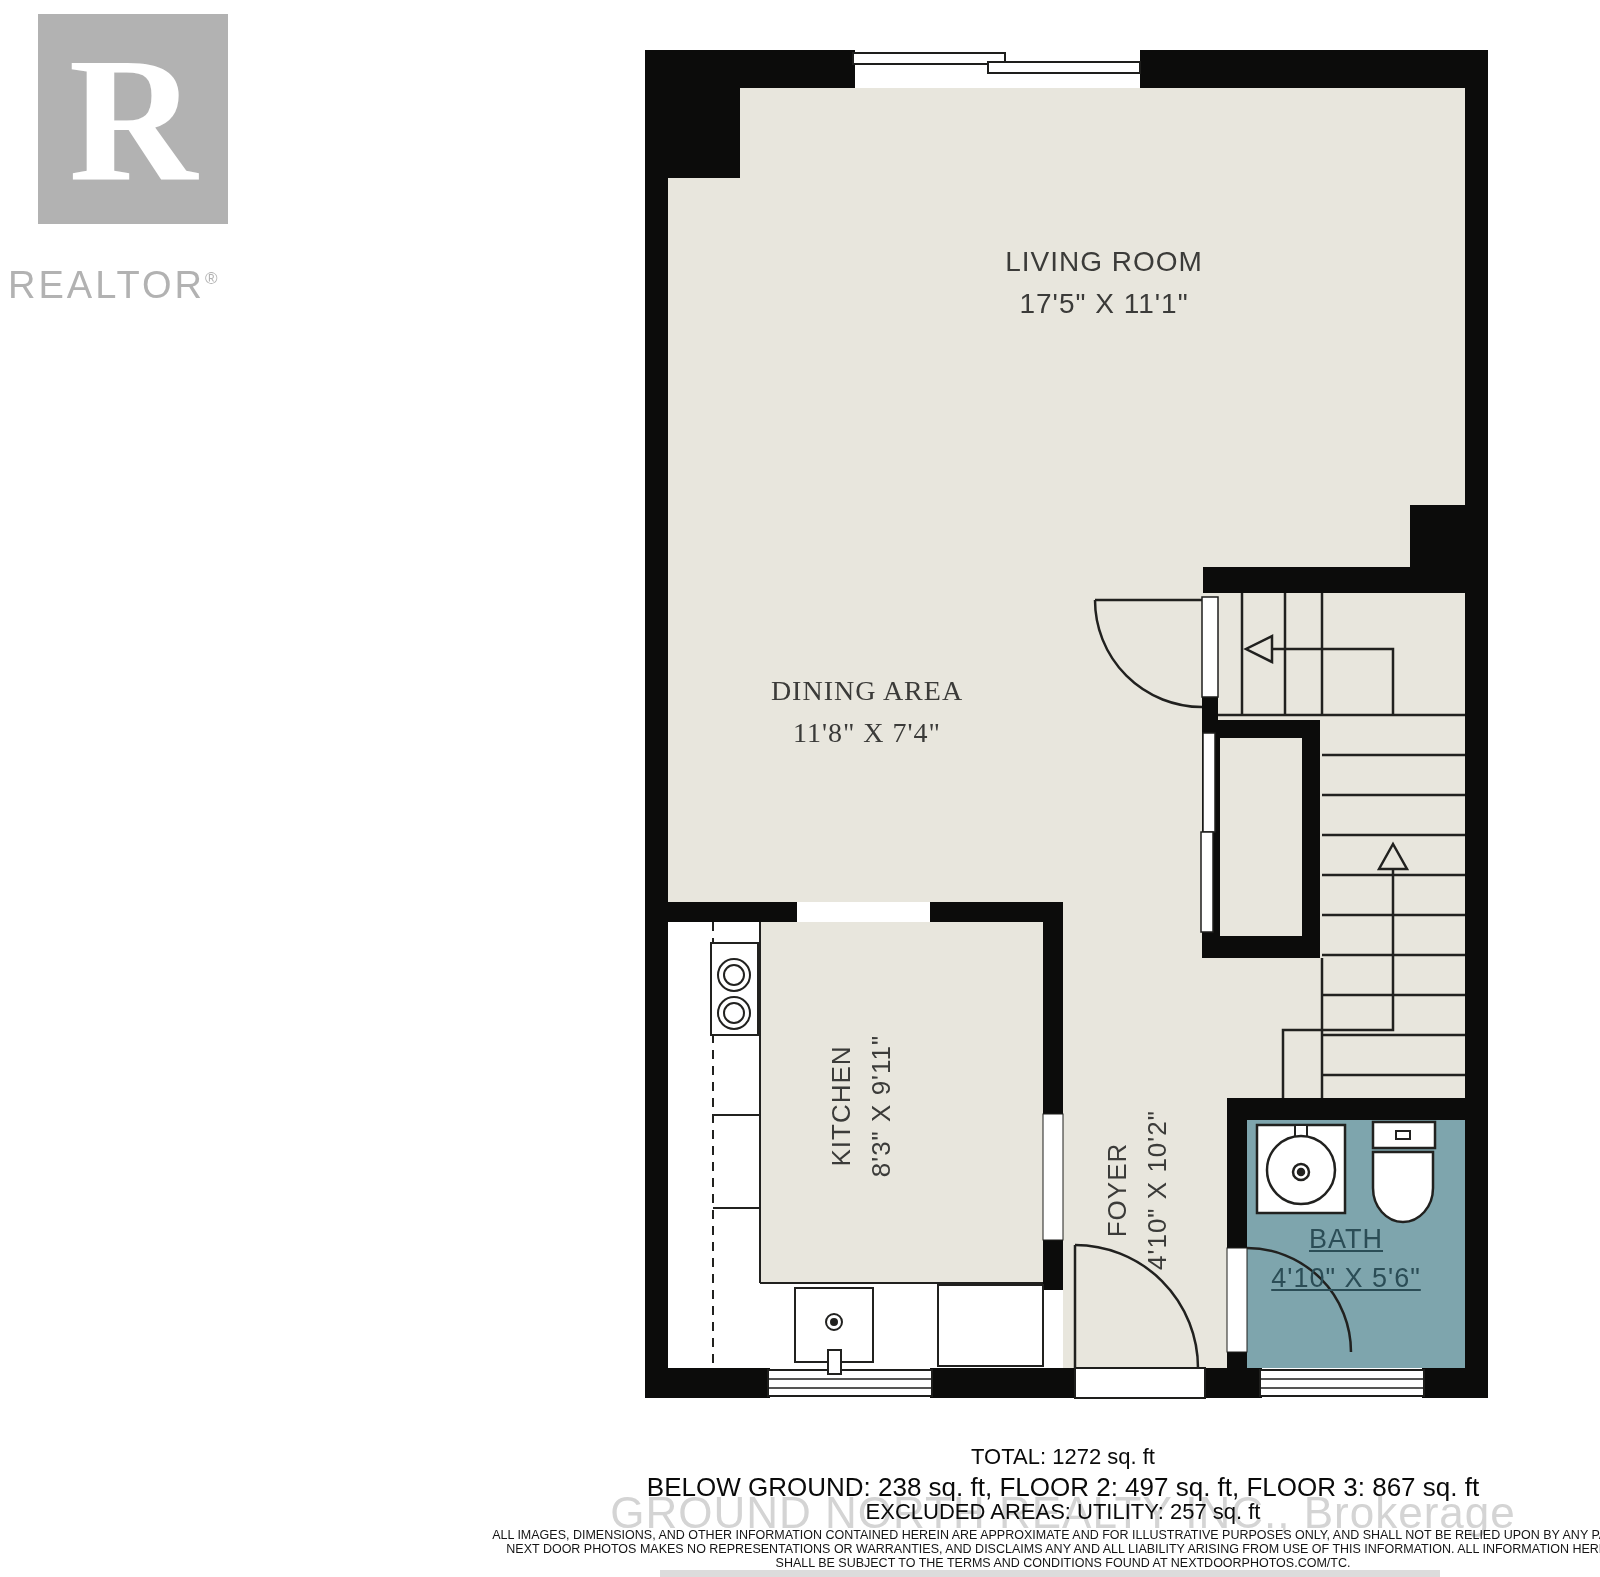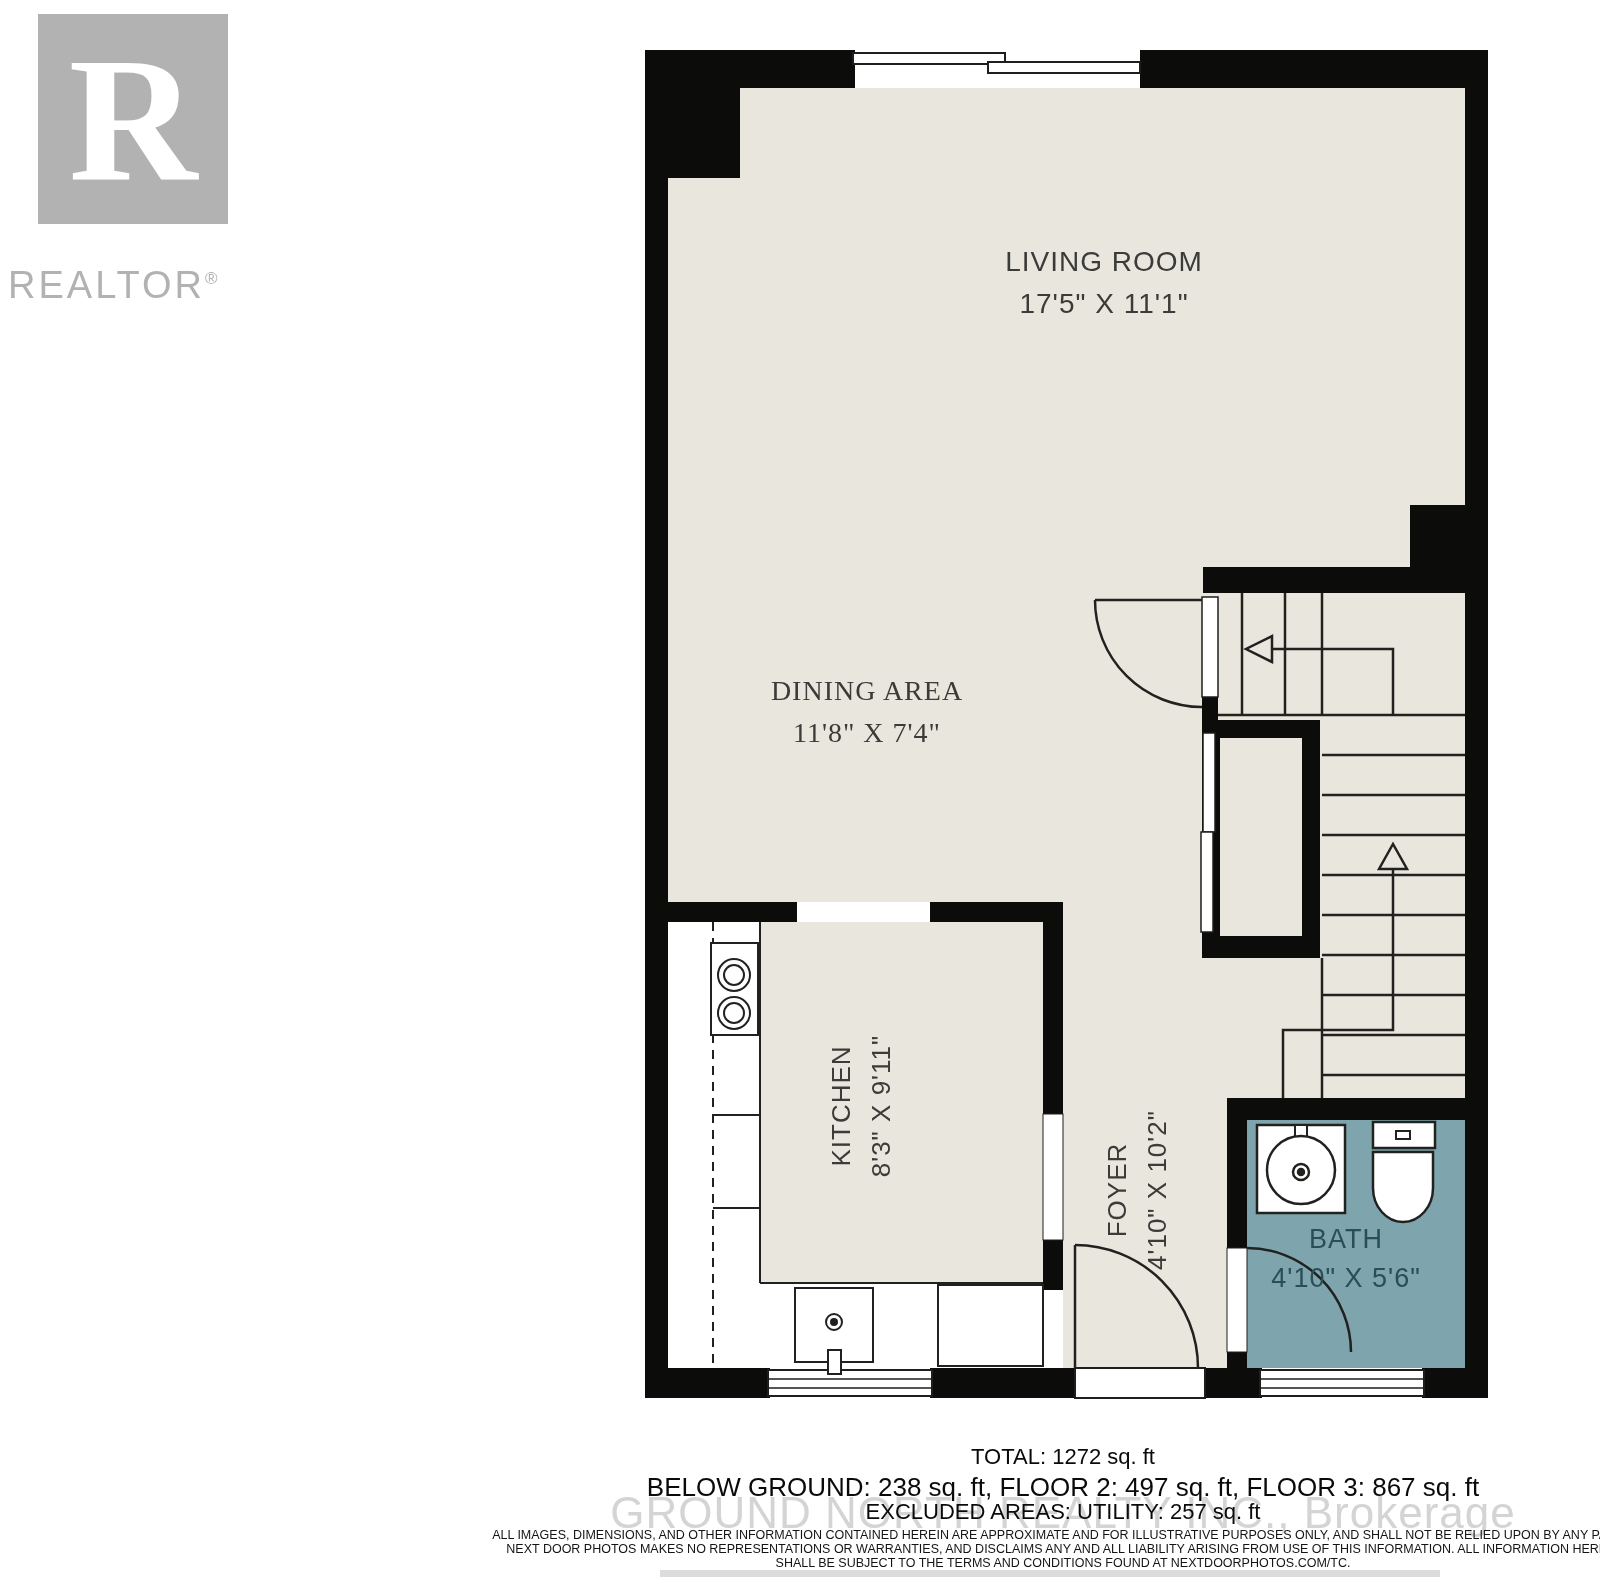--- a/index.html
+++ b/index.html
@@ -185,21 +185,21 @@
     <div>11'8" X 7'4"</div>
   </div>
   <div class="room-label rot" style="left:861px; top:1106px;">
     <div>KITCHEN</div>
     <div>8'3" X 9'11"</div>
   </div>
   <div class="room-label rot" style="left:1137px; top:1190px;">
     <div>FOYER</div>
     <div>4'10" X 10'2"</div>
   </div>
-  <div class="room-label bath" style="left:1346px; top:1259px;">
+  <div class="room-label bath" style="left:1346px; top:1259px;text-decoration:underline;">
     <div>BATH</div>
     <div>4'10" X 5'6"</div>
   </div>
 
   <div class="fline f-water">GROUND NORTH REALTY INC., Brokerage</div>
   <div class="fline f-total">TOTAL: 1272 sq. ft</div>
   <div class="fline f-break">BELOW GROUND: 238 sq. ft, FLOOR 2: 497 sq. ft, FLOOR 3: 867 sq. ft</div>
   <div class="fline f-excl">EXCLUDED AREAS: UTILITY: 257 sq. ft</div>
   <div class="fline f-disc f-d1">ALL IMAGES, DIMENSIONS, AND OTHER INFORMATION CONTAINED HEREIN ARE APPROXIMATE AND FOR ILLUSTRATIVE PURPOSES ONLY, AND SHALL NOT BE RELIED UPON BY ANY PARTY.</div>
   <div class="fline f-disc f-d2">NEXT DOOR PHOTOS MAKES NO REPRESENTATIONS OR WARRANTIES, AND DISCLAIMS ANY AND ALL LIABILITY ARISING FROM USE OF THIS INFORMATION. ALL INFORMATION HEREIN</div>

